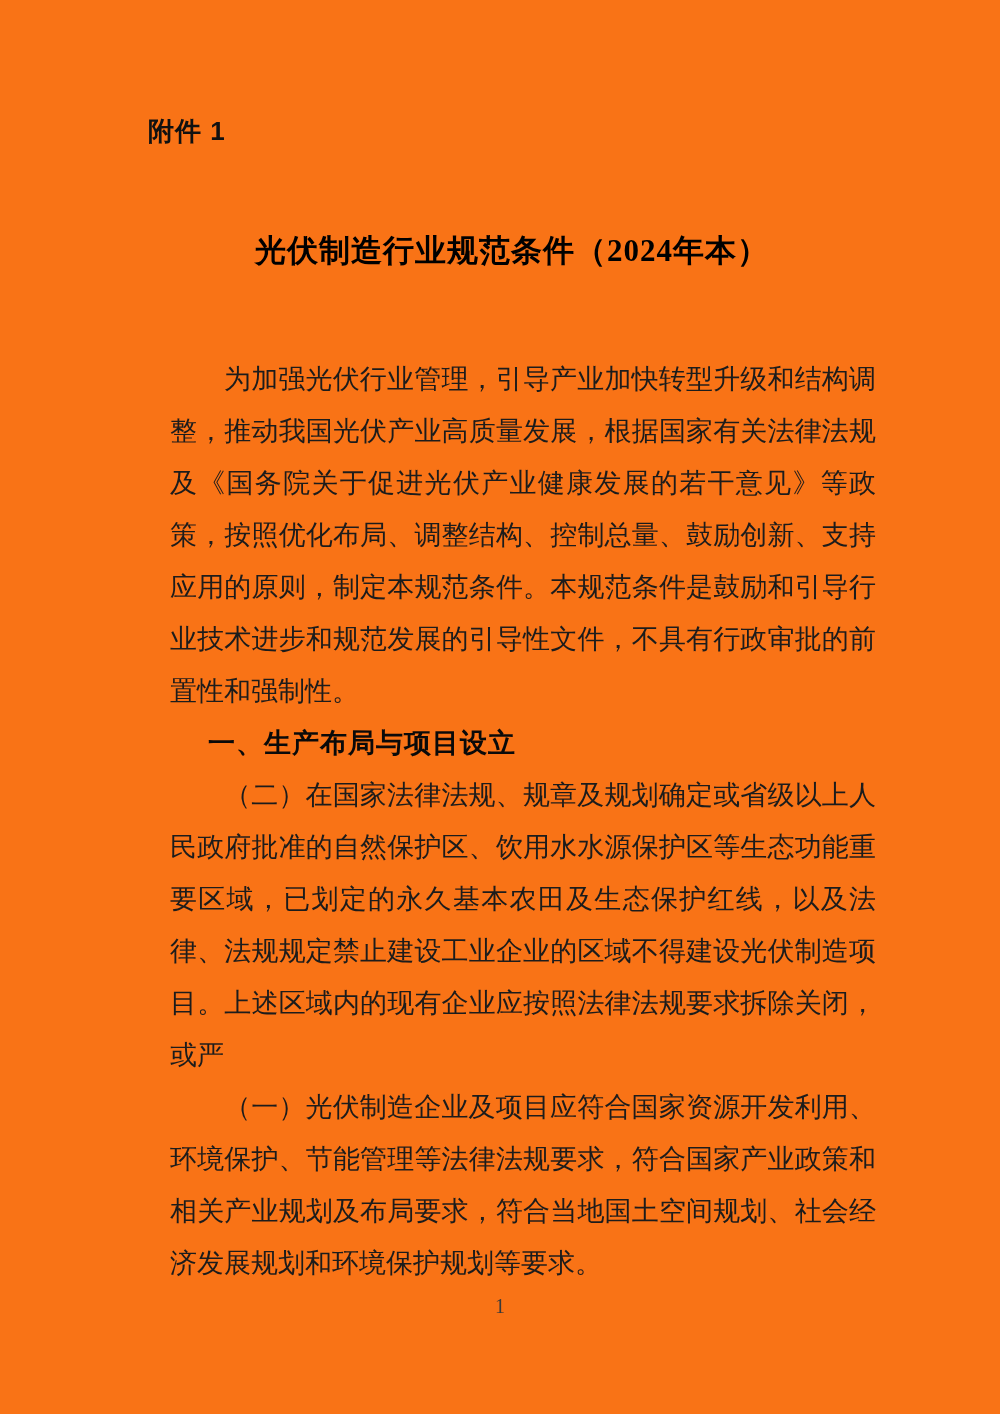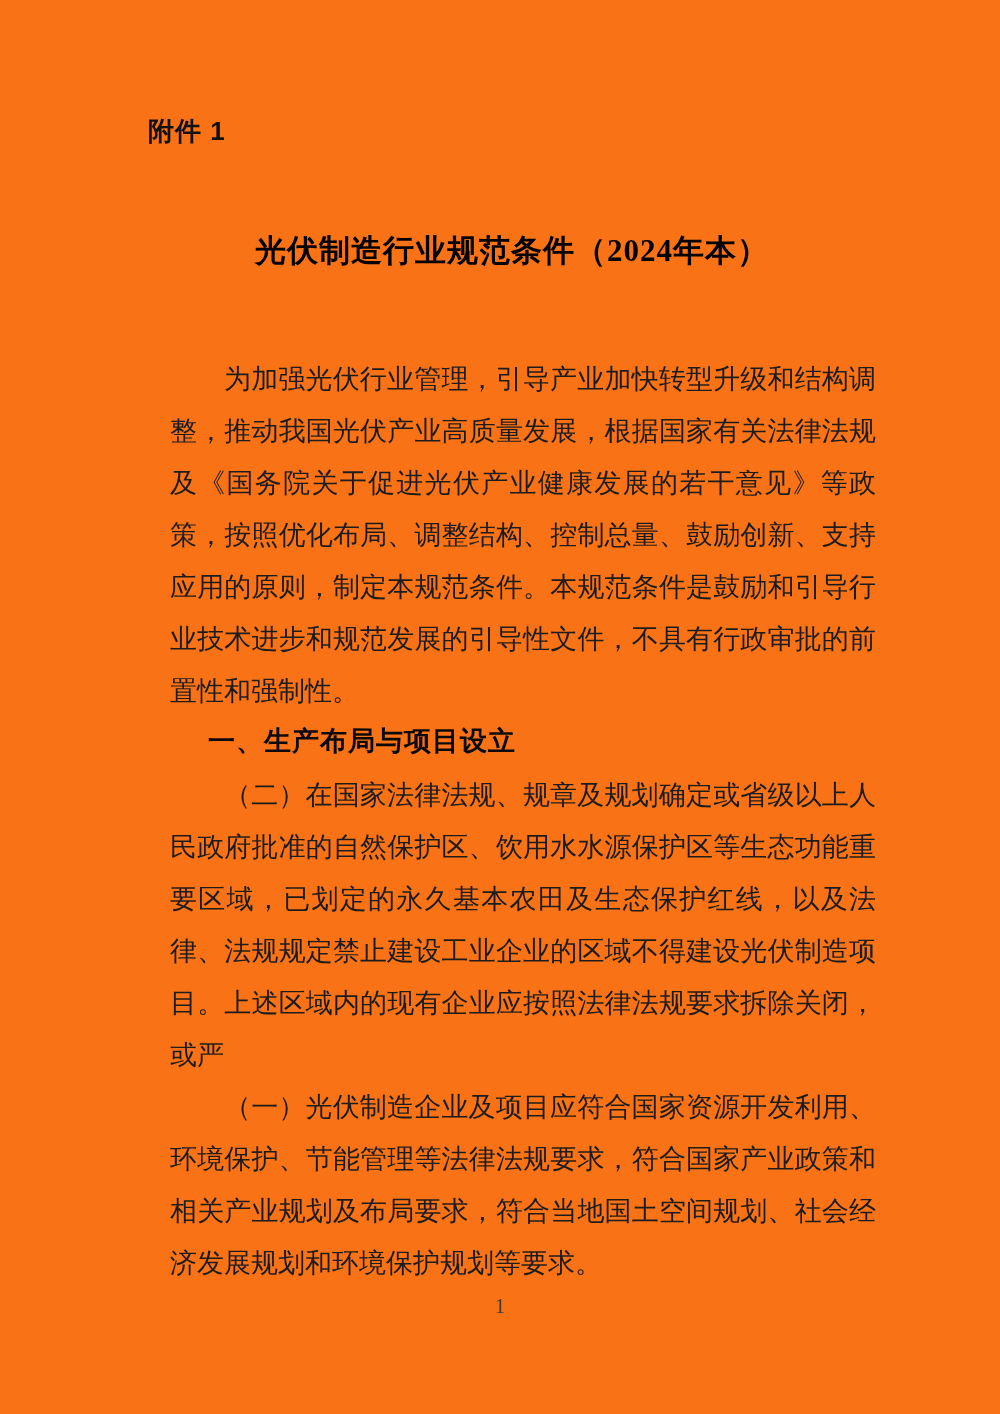--- a/index.html
+++ b/index.html
@@ -62,21 +62,21 @@
     text-justify: inter-character;
     color: #1c1c1c;
     margin-left: 20px;
   }
   .body-para {
     margin: 0;
     text-indent: 2em;
   }
   .section-heading {
     margin: 0;
-    font-family: Liberation Mono, monospace;
+    font-family: Liberation Sans, sans-serif;
     font-weight: 700;
     font-size: 27px;
     line-height: 52px;
     text-indent: 38px;
     color: #0a0a0a;
     letter-spacing: 1px;
   }
   .page-number {
     position: absolute;
     left: 0;

